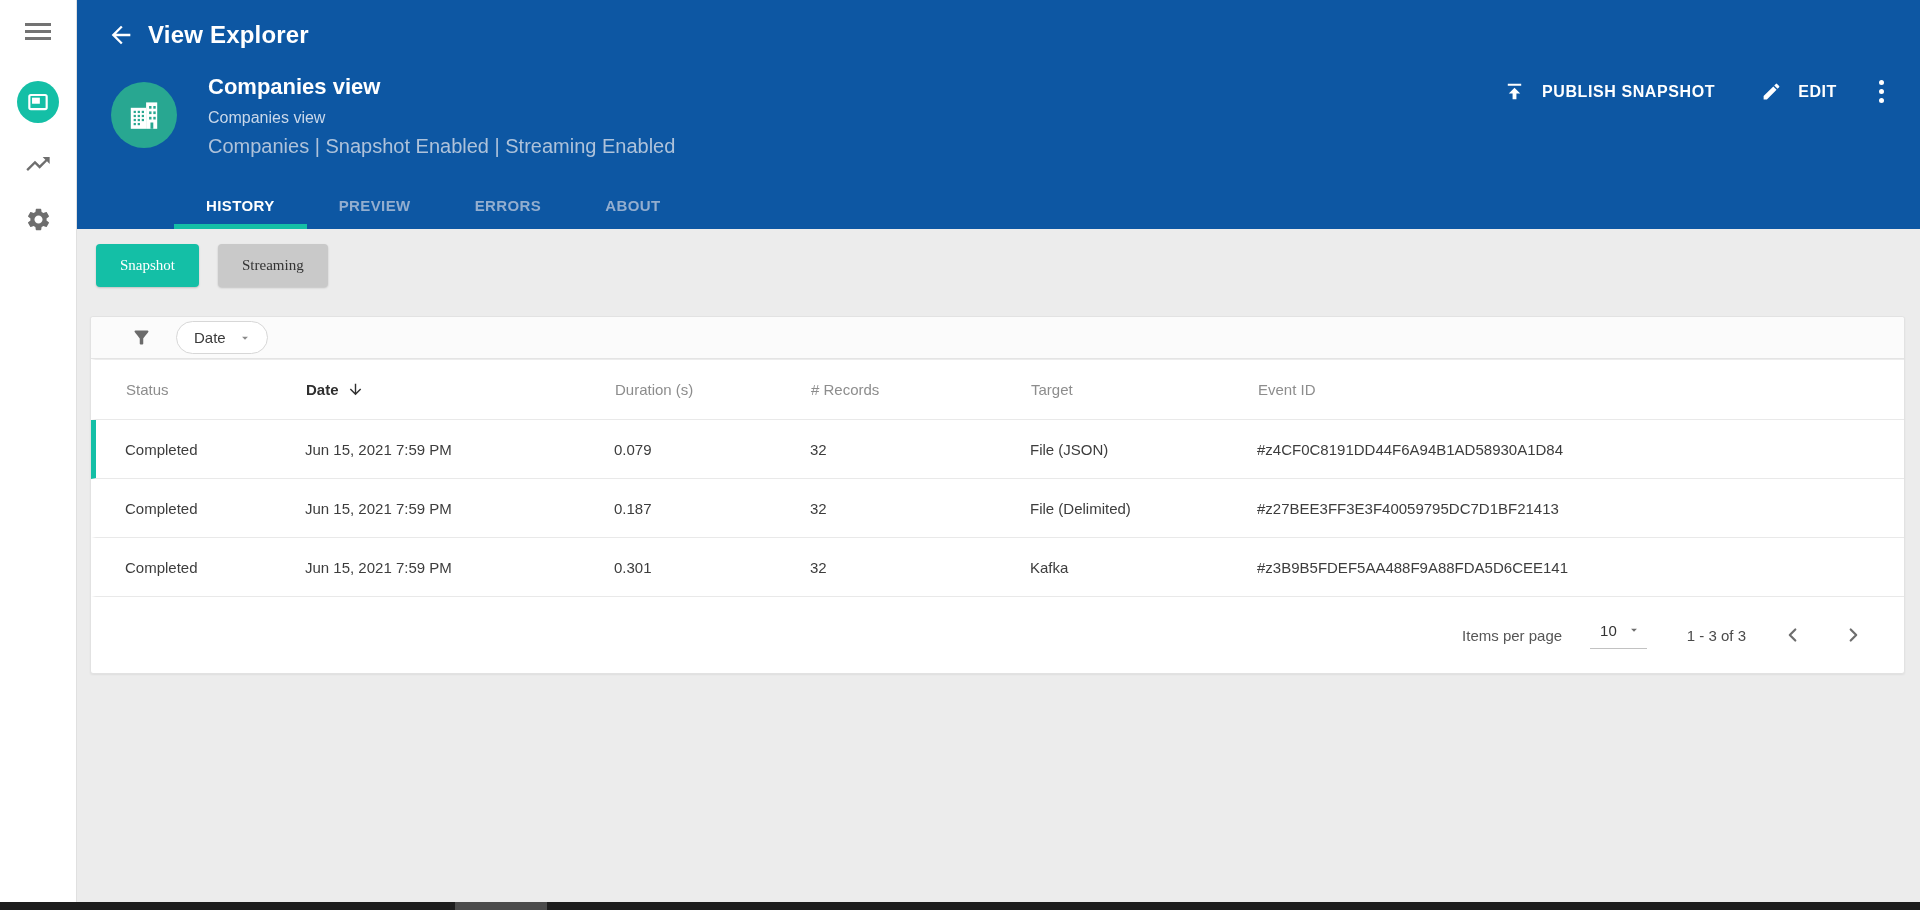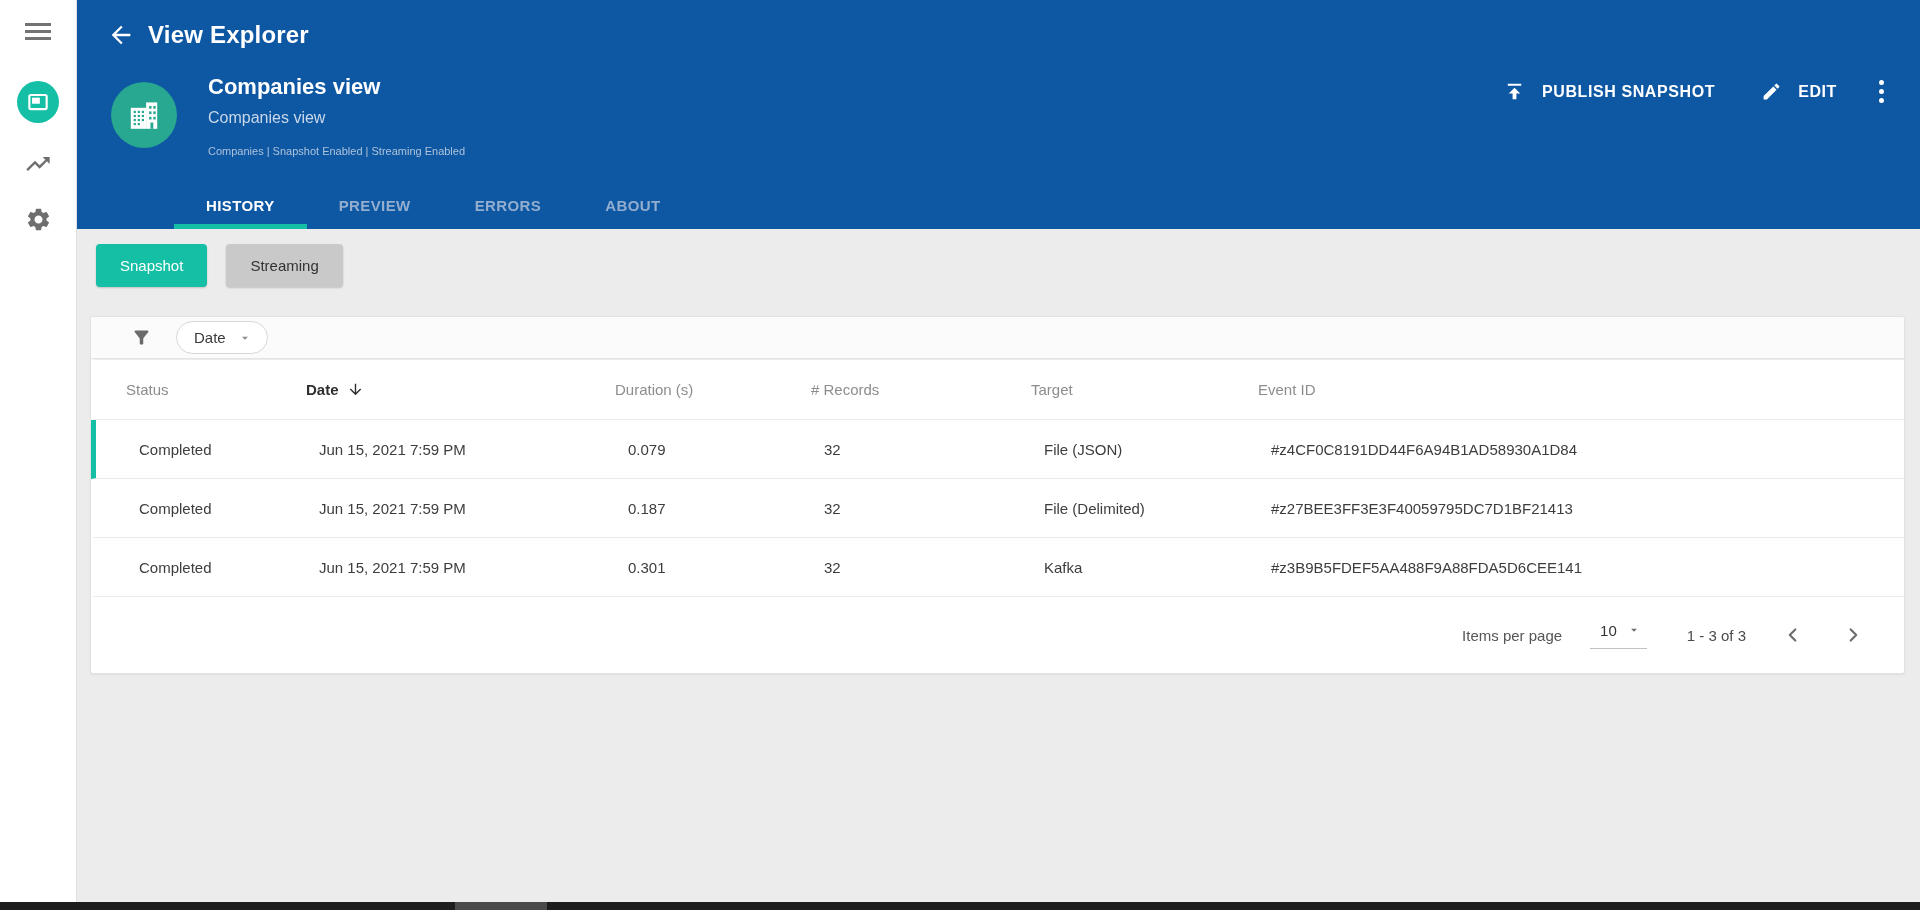--- a/index.html
+++ b/index.html
@@ -24,53 +24,53 @@
   .side-icon{margin-top:27px;width:28px;height:28px;display:flex;align-items:center;justify-content:center;cursor:pointer;}
 
   
   .topbar{position:absolute;left:77px;top:0;right:0;height:229px;background:var(--blue);color:#fff;}
   .appbar-back{position:absolute;left:30px;top:21px;width:28px;height:28px;cursor:pointer;}
   .appbar-title{position:absolute;left:71px;top:21px;font-size:24px;font-weight:bold;letter-spacing:.2px;}
   .big-avatar{position:absolute;left:34px;top:82px;width:66px;height:66px;border-radius:50%;background:var(--avatar-teal);display:flex;align-items:center;justify-content:center;}
   .titles{position:absolute;left:131px;top:74px;}
   .view-title{font-size:22px;font-weight:bold;line-height:26px;}
   .view-subtitle{margin-top:9px;font-size:16px;color:#c9d8ea;}
-  .view-meta{margin-top:18px;font-size:11px;color:#aec2da;}
+  .view-meta{margin-top:8px;font-size:20px;color:#aec2da;}
   .actions{position:absolute;right:32px;top:76px;display:flex;align-items:center;}
   .action-btn{display:flex;align-items:center;gap:16px;font-size:16px;font-weight:bold;letter-spacing:.6px;cursor:pointer;white-space:nowrap;}
   .action-gap-1{width:46px;}
   .action-gap-2{width:38px;}
   .kebab{display:flex;flex-direction:column;gap:4px;cursor:pointer;padding:4px;}
   .kebab i{width:5px;height:5px;border-radius:50%;background:#fff;}
   .tabs{position:absolute;left:97px;bottom:0;display:flex;height:48px;}
   .tab{position:relative;display:flex;align-items:center;padding:0 32px;font-size:15px;font-weight:bold;letter-spacing:.4px;color:#93aecf;cursor:pointer;}
   .tab.active{color:#fff;}
   .tab.active::after{content:"";position:absolute;left:0;right:0;bottom:0;height:5px;background:var(--teal);}
 
   
   .content{position:absolute;left:77px;top:229px;right:0;bottom:8px;background:var(--content-bg);}
   .toggles{display:flex;gap:19px;margin:15px 0 0 19px;}
-  .toggle{height:43px;padding:0 24px;border:none;border-radius:4px;font-family:Liberation Sans, sans-serif;font-size:15px;background:#c9c9c9;color:#333;cursor:pointer;box-shadow:0 1px 2px rgba(0,0,0,.18);}
+  .toggle{height:43px;padding:0 24px;border:none;border-radius:4px;font-family:Liberation Serif, serif;font-size:15px;background:#c9c9c9;color:#333;cursor:pointer;box-shadow:0 1px 2px rgba(0,0,0,.18);}
   .toggle.active{background:var(--teal);color:#fff;}
 
   .card{margin:29px 15px 0 13px;background:#fff;border:1px solid var(--card-border);border-radius:3px;box-shadow:0 1px 2px rgba(0,0,0,.06);}
   .filter-row{height:42px;display:flex;align-items:center;padding-left:40px;background:#fbfbfb;border-bottom:1px solid #e4e4e4;border-radius:3px 3px 0 0;}
   .funnel{width:21px;height:21px;cursor:pointer;}
   .chip{margin-left:24px;display:inline-flex;align-items:center;gap:12px;height:33px;padding:0 15px 0 17px;border:1px solid #d7d7d7;border-radius:17px;background:#fff;font-size:15px;color:#3a3a3a;cursor:pointer;}
 
   .items-row{height:73px;display:flex;align-items:center;padding:0 22px 0 12px;}
   .items-count{font-size:15px;color:#757575;}
   .toolbar-icons{margin-left:auto;display:flex;align-items:center;gap:36px;}
   .tool-icon{width:24px;height:24px;display:flex;align-items:center;justify-content:center;cursor:pointer;}
 
   .grid{display:grid;grid-template-columns:180px 309px 196px 220px 227px auto;align-items:center;}
   .thead{height:61px;border-top:1px solid #ececec;border-bottom:1px solid var(--row-divider);padding-left:30px;border-left:5px solid transparent;}
   .th{font-size:15px;color:var(--muted);cursor:pointer;}
   .th.sorted{color:#2f2f2f;font-weight:bold;display:flex;align-items:center;gap:8px;}
-  .trow{height:59px;border-bottom:1px solid var(--row-divider);padding-left:43px;border-left:5px solid transparent;font-size:15px;color:var(--dark-text);cursor:pointer;}
+  .trow{height:59px;border-bottom:1px solid var(--row-divider);padding-left:29px;border-left:5px solid transparent;font-size:15px;color:var(--dark-text);cursor:pointer;}
   .trow.highlighted{border-left-color:var(--teal);}
 
   .pagination{height:76px;display:flex;align-items:center;justify-content:flex-end;padding-right:38px;font-size:15px;color:#4a4a4a;}
   .per-page-label{color:#555;}
   .per-page{margin-left:28px;display:inline-flex;align-items:center;gap:10px;padding:0 6px 9px 10px;border-bottom:1px solid #c2c2c2;cursor:pointer;color:#333;}
   .range{margin-left:40px;}
   .page-btn{margin-left:34px;width:26px;height:26px;display:flex;align-items:center;justify-content:center;cursor:pointer;}
 
   
   .bottom-bar{position:absolute;left:0;right:0;bottom:0;height:8px;background:#1d1d1d;}

